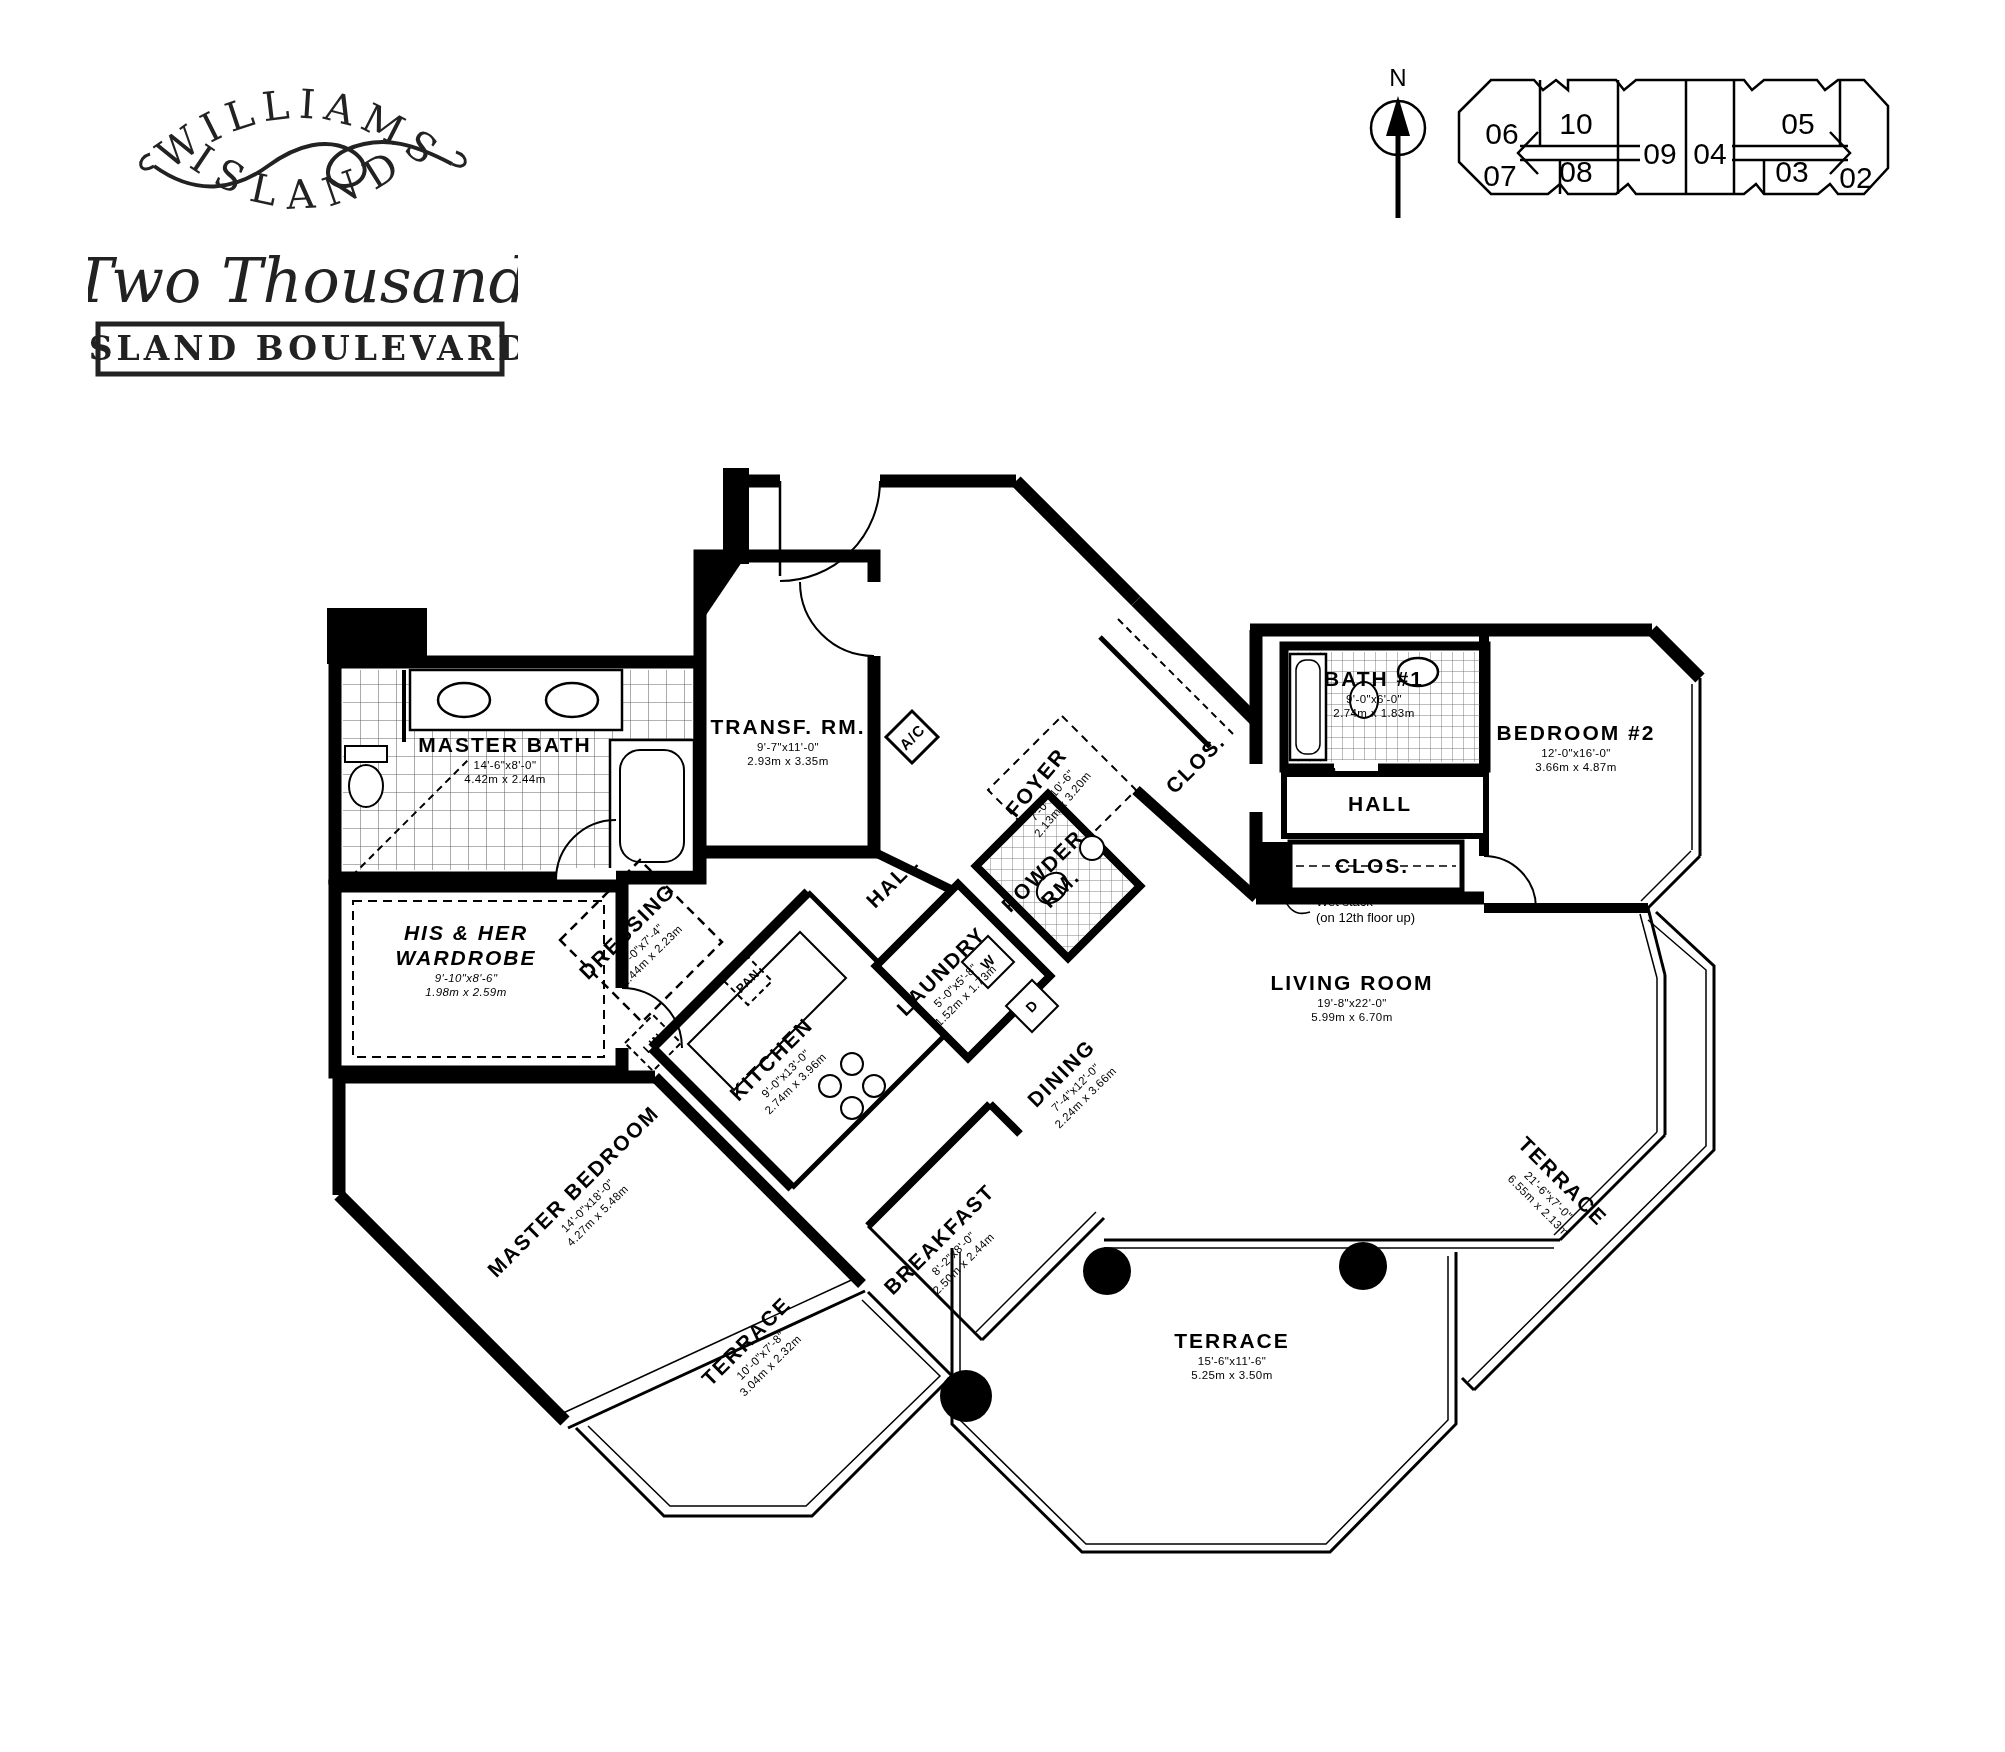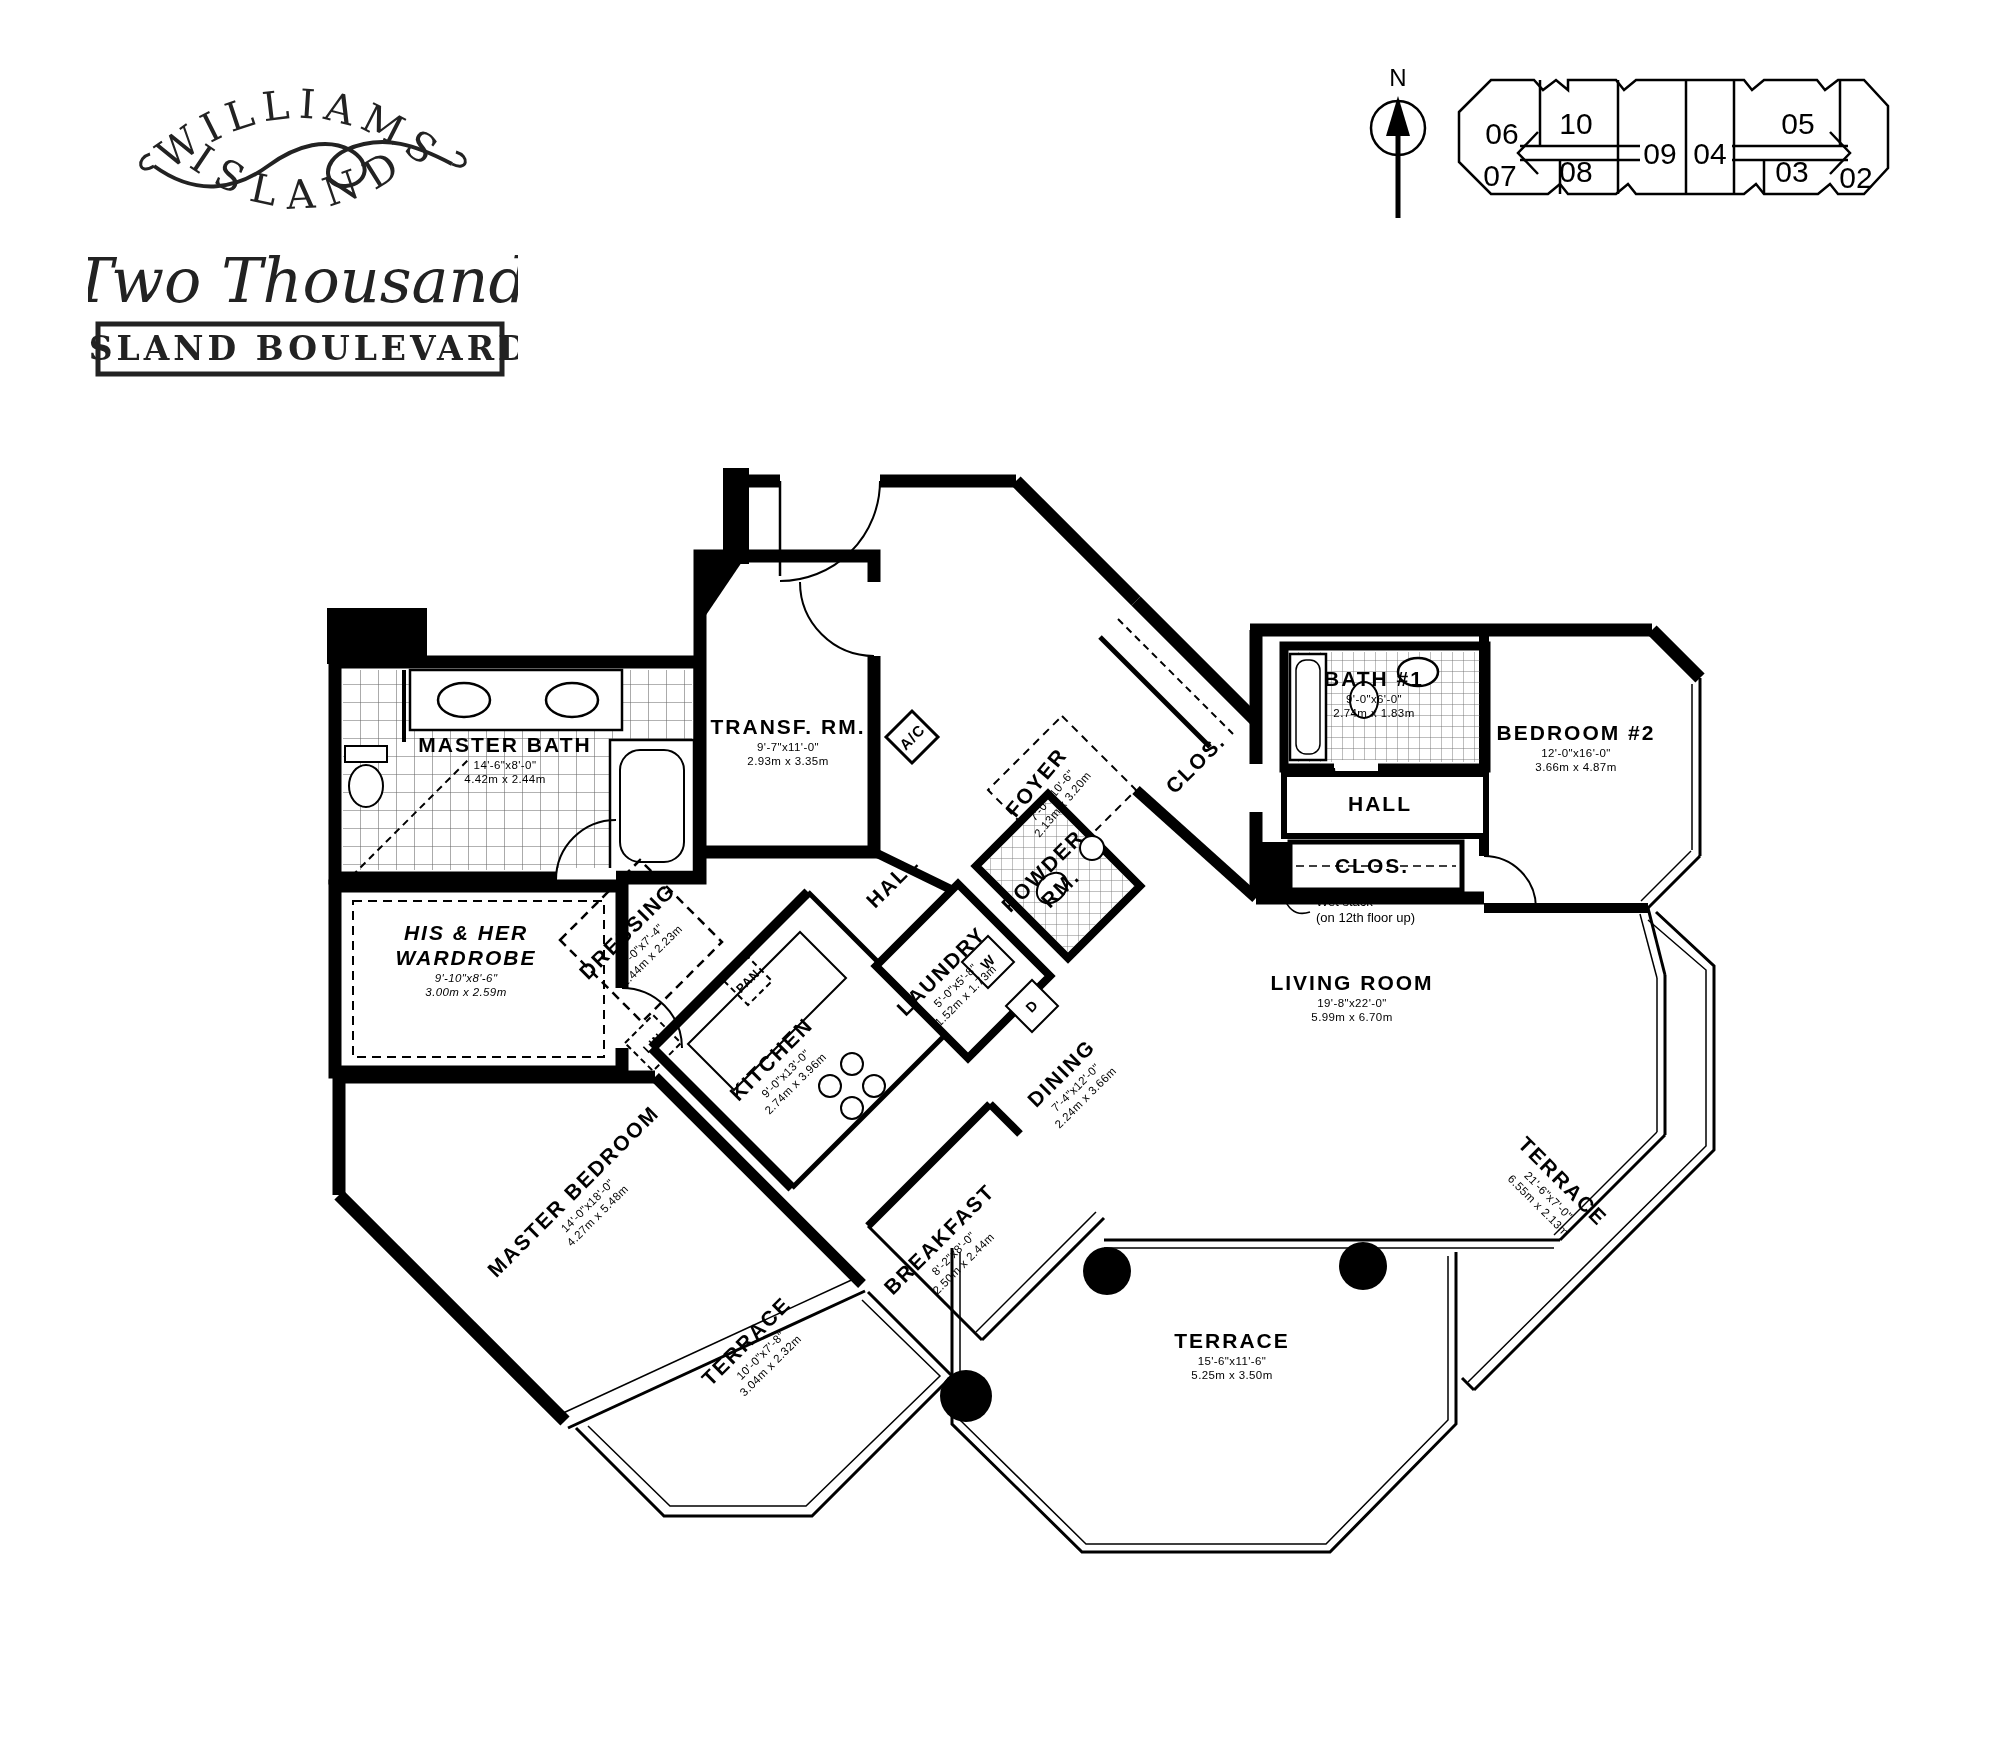--- a/index.html
+++ b/index.html
@@ -304,21 +304,21 @@
       </div>
       <div class="room-label" style="left: 638px; top: 942px; transform: translate(-50%, -50%) rotate(-45deg);">
         <div class="rname">DRESSING</div>
         <div class="rdims">8'-0"x7'-4"</div>
         <div class="rdims">2.44m x 2.23m</div>
       </div>
       <div class="room-label" style="left: 466px; top: 960px; transform: translate(-50%, -50%) rotate(0deg); font-style: italic;">
         <div class="rname">HIS &amp; HER</div>
         <div class="rname">WARDROBE</div>
         <div class="rdims">9'-10"x8'-6"</div>
-        <div class="rdims">3.00m x 2.59m</div>
+        <div class="rdims">1.98m x 2.59m</div>
       </div>
       <div class="room-label" style="left: 757px; top: 1352px; transform: translate(-50%, -50%) rotate(-45deg);">
         <div class="rname">TERRACE</div>
         <div class="rdims">10'-0"x7'-8"</div>
         <div class="rdims">3.04m x 2.32m</div>
       </div>
       <div class="room-label" style="left: 1232px; top: 1356px; transform: translate(-50%, -50%) rotate(0deg);">
         <div class="rname">TERRACE</div>
         <div class="rdims">15'-6"x11'-6"</div>
         <div class="rdims">5.25m x 3.50m</div>

